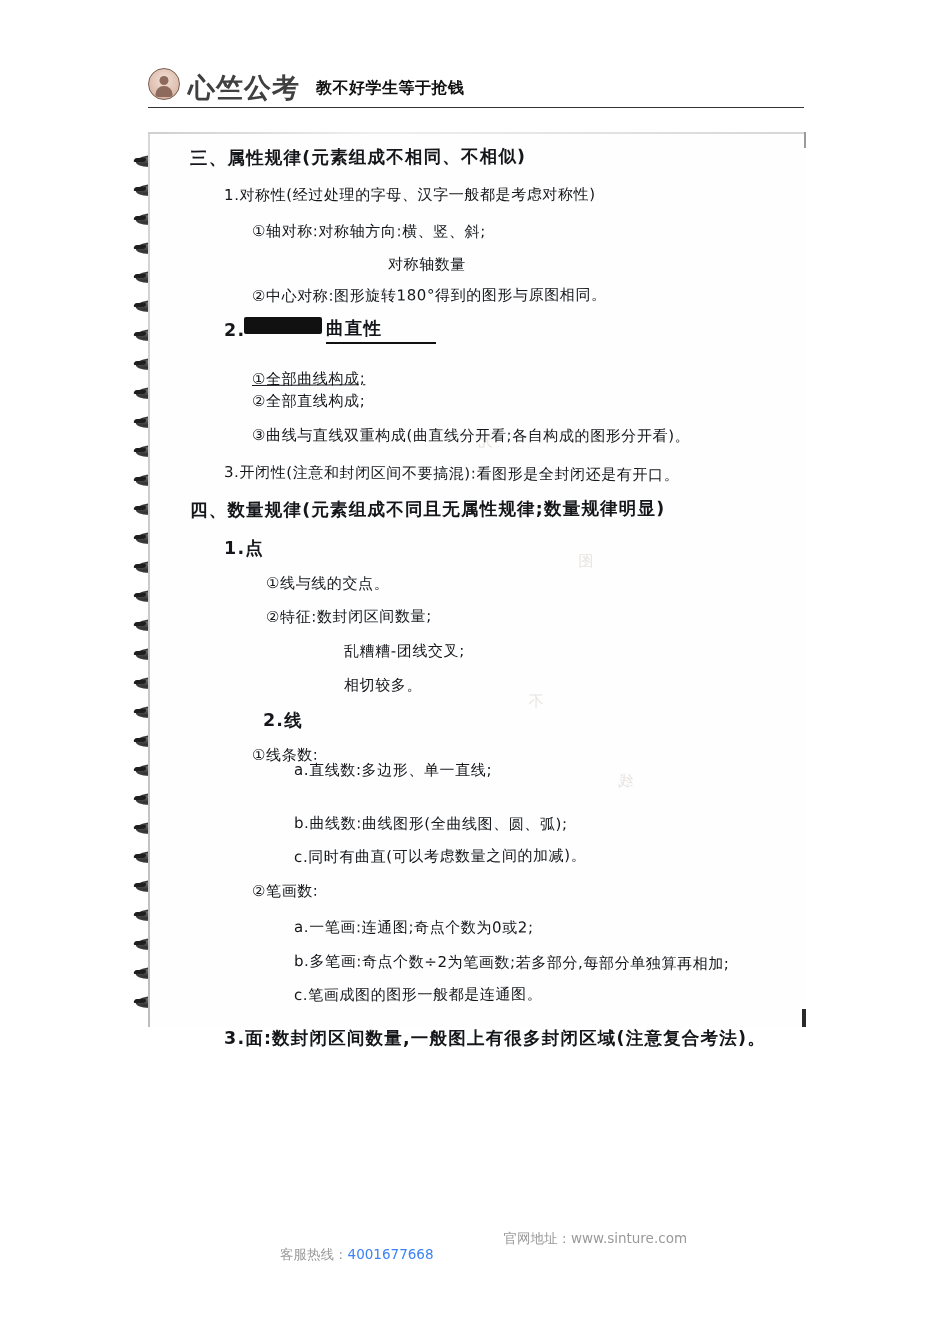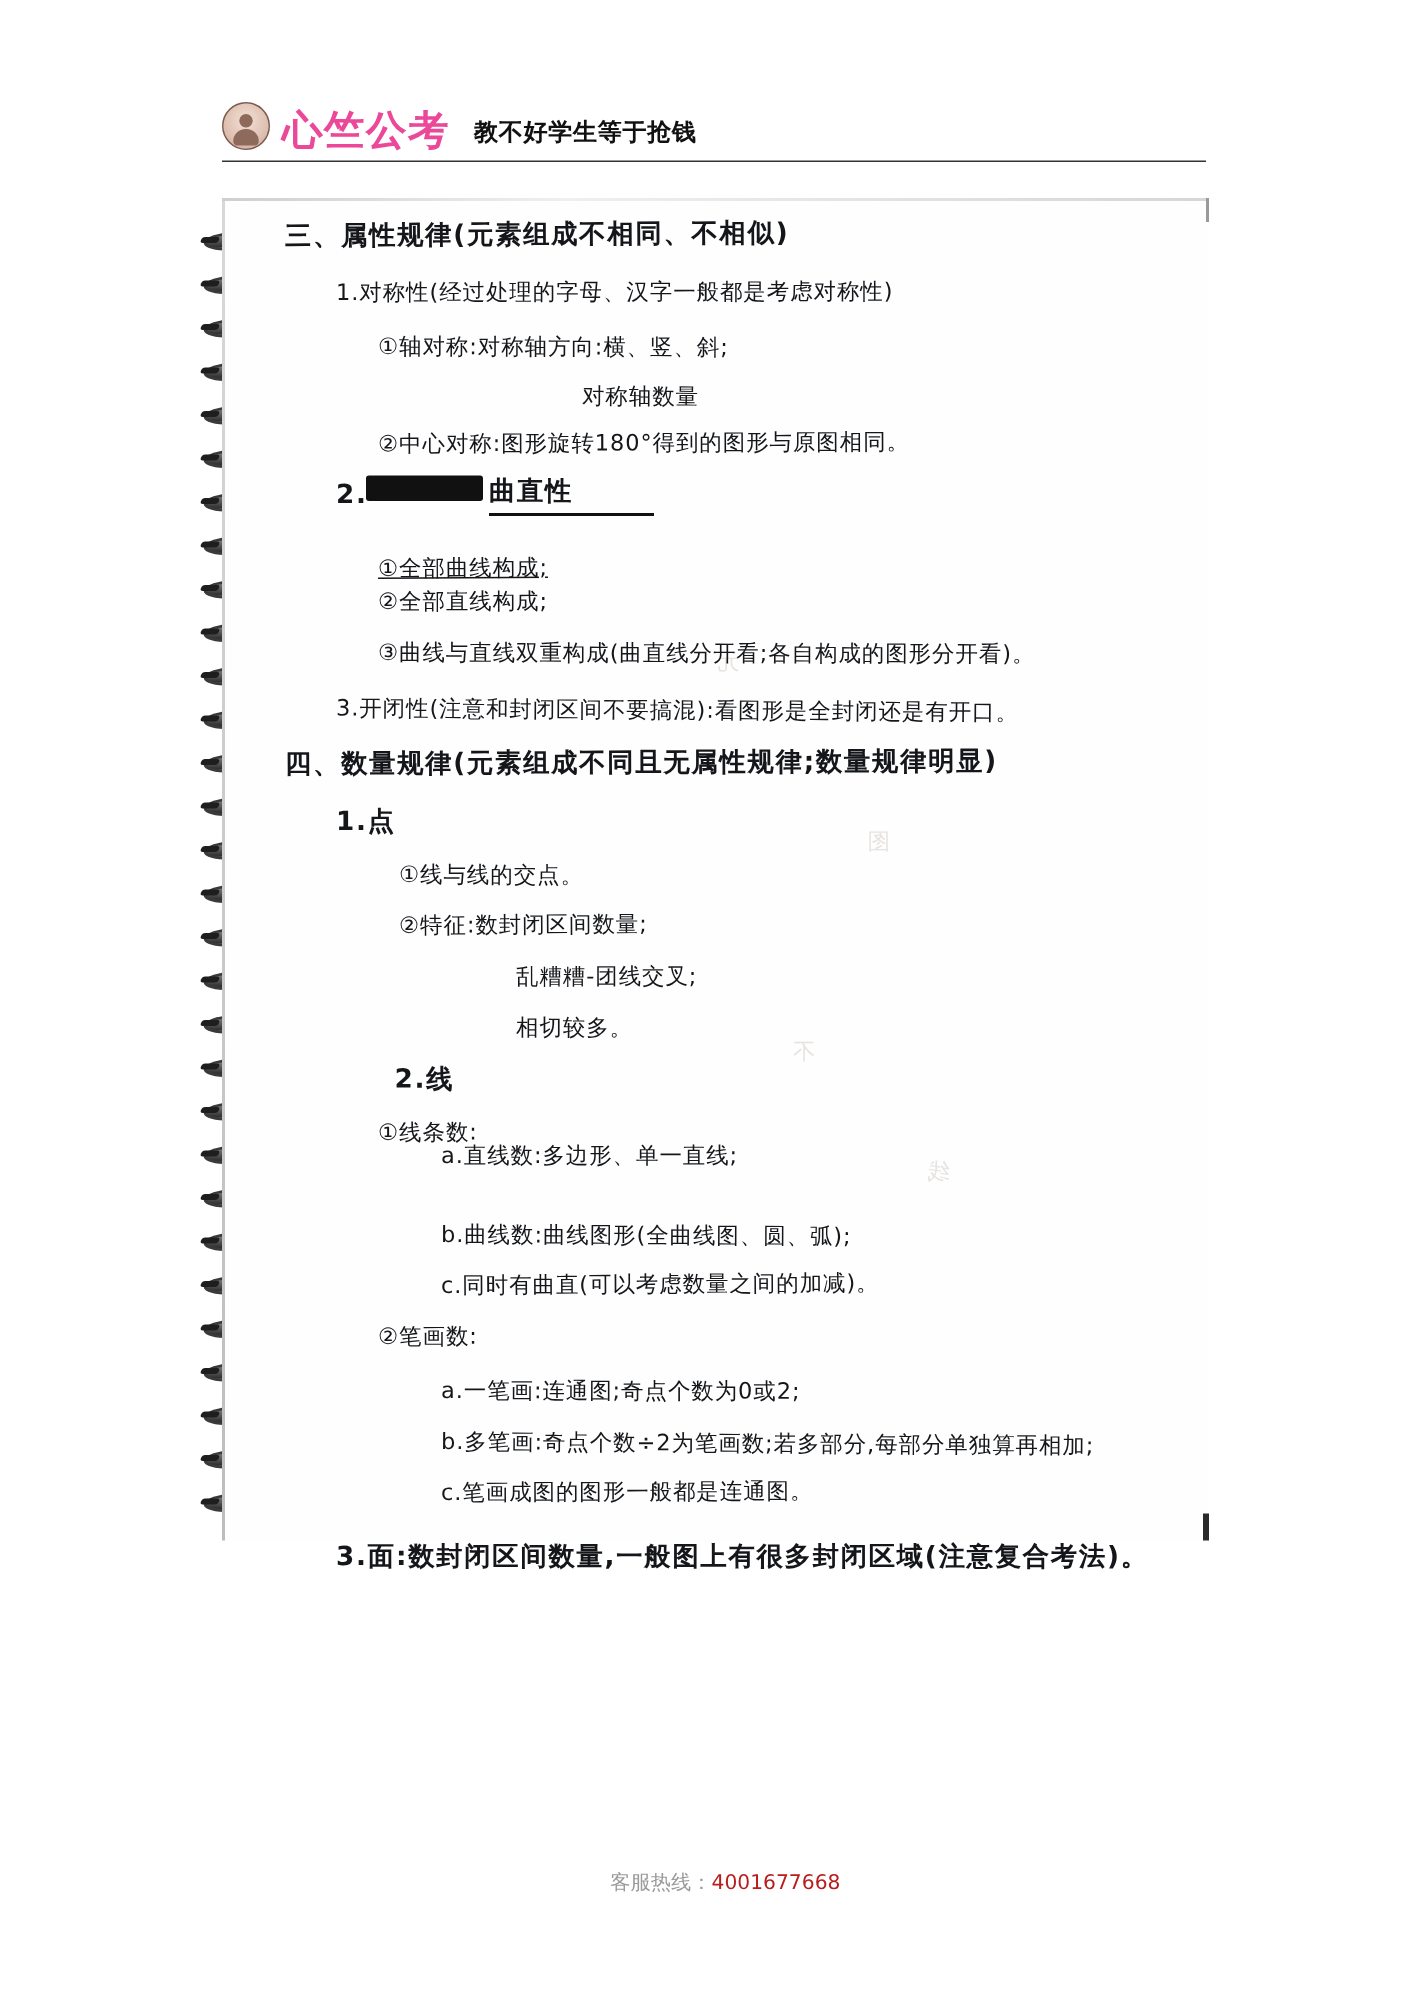--- a/index.html
+++ b/index.html
@@ -60,21 +60,21 @@
     height: 11px;
     border-radius: 9px 9px 3px 3px;
     background: #8d6a5c;
     transform: translateX(-50%);
   }
   .logo-text {
     font-family: "DejaVu Sans", sans-serif;
     font-size: 27px;
     font-weight: 700;
     letter-spacing: 1px;
-    color: #ec4899;
+    color: #404040;
     line-height: 1;
     margin-bottom: 2px;
   }
   .logo-slogan {
     font-family: "DejaVu Sans", sans-serif;
     font-size: 16px;
     font-weight: 700;
     color: #111;
     margin-left: 16px;
     margin-bottom: 4px;
@@ -208,21 +208,21 @@
     top: 1230px;
     width: 950px;
     display: flex;
     justify-content: center;
     gap: 70px;
     font-family: "DejaVu Sans", sans-serif;
     font-size: 13.5px;
     color: #9a9a9a;
   }
   .footer .f-item { white-space: pre; }
-  .footer .f-num { color: #b91c1c; }
+  .footer .f-num { color: #3b82f6; }
 </style>
 </head>
 <body>
 
 <div class="header">
   <div class="logo-mark"></div>
   <div class="logo-text">心竺公考</div>
   <div class="logo-slogan">教不好学生等于抢钱</div>
 </div>
 
@@ -391,13 +391,14 @@
     </div>
 
   <div class="redacted" id="redaction" style="left: 96px; top: 185px; width: 78px; height: 17px;"></div>
   <div class="underline-mark" id="underline" style="left: 178px; top: 210px; width: 110px;"></div>
 </div>
 
 <div class="footer">
   <div class="f-item">
     <span>客服热线：</span><span class="f-num">4001677668</span>
   </div>
+  <div class="f-item">官网地址：www.sinture.com</div>
 </div>
 
 </body></html>

